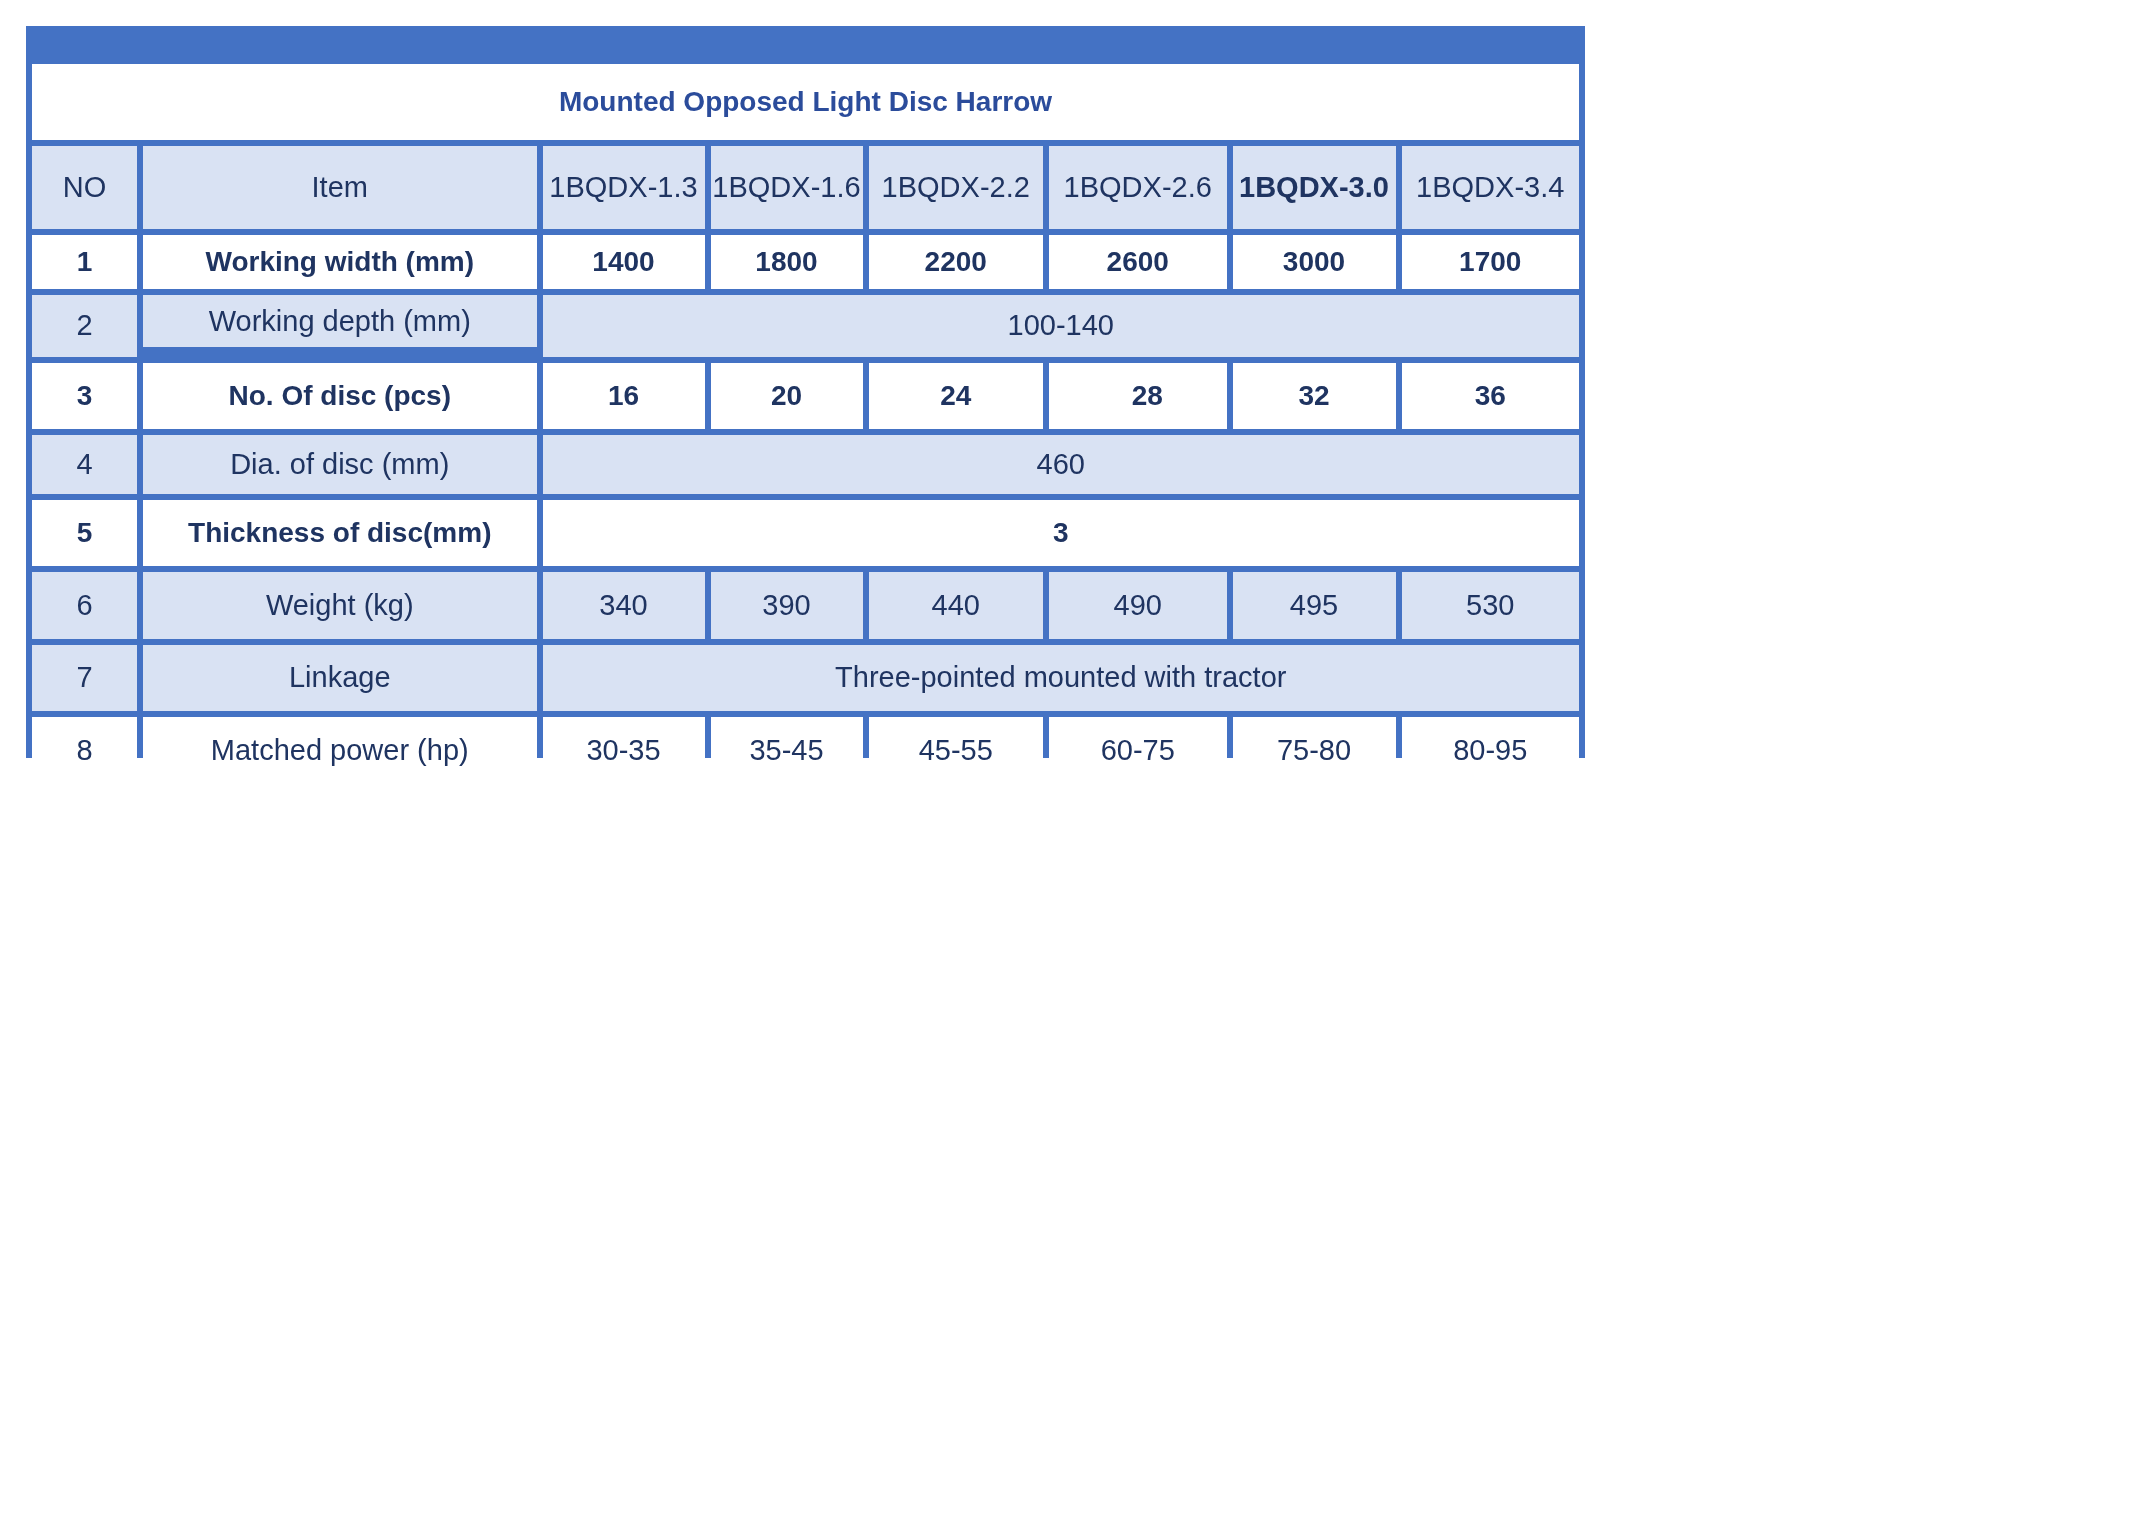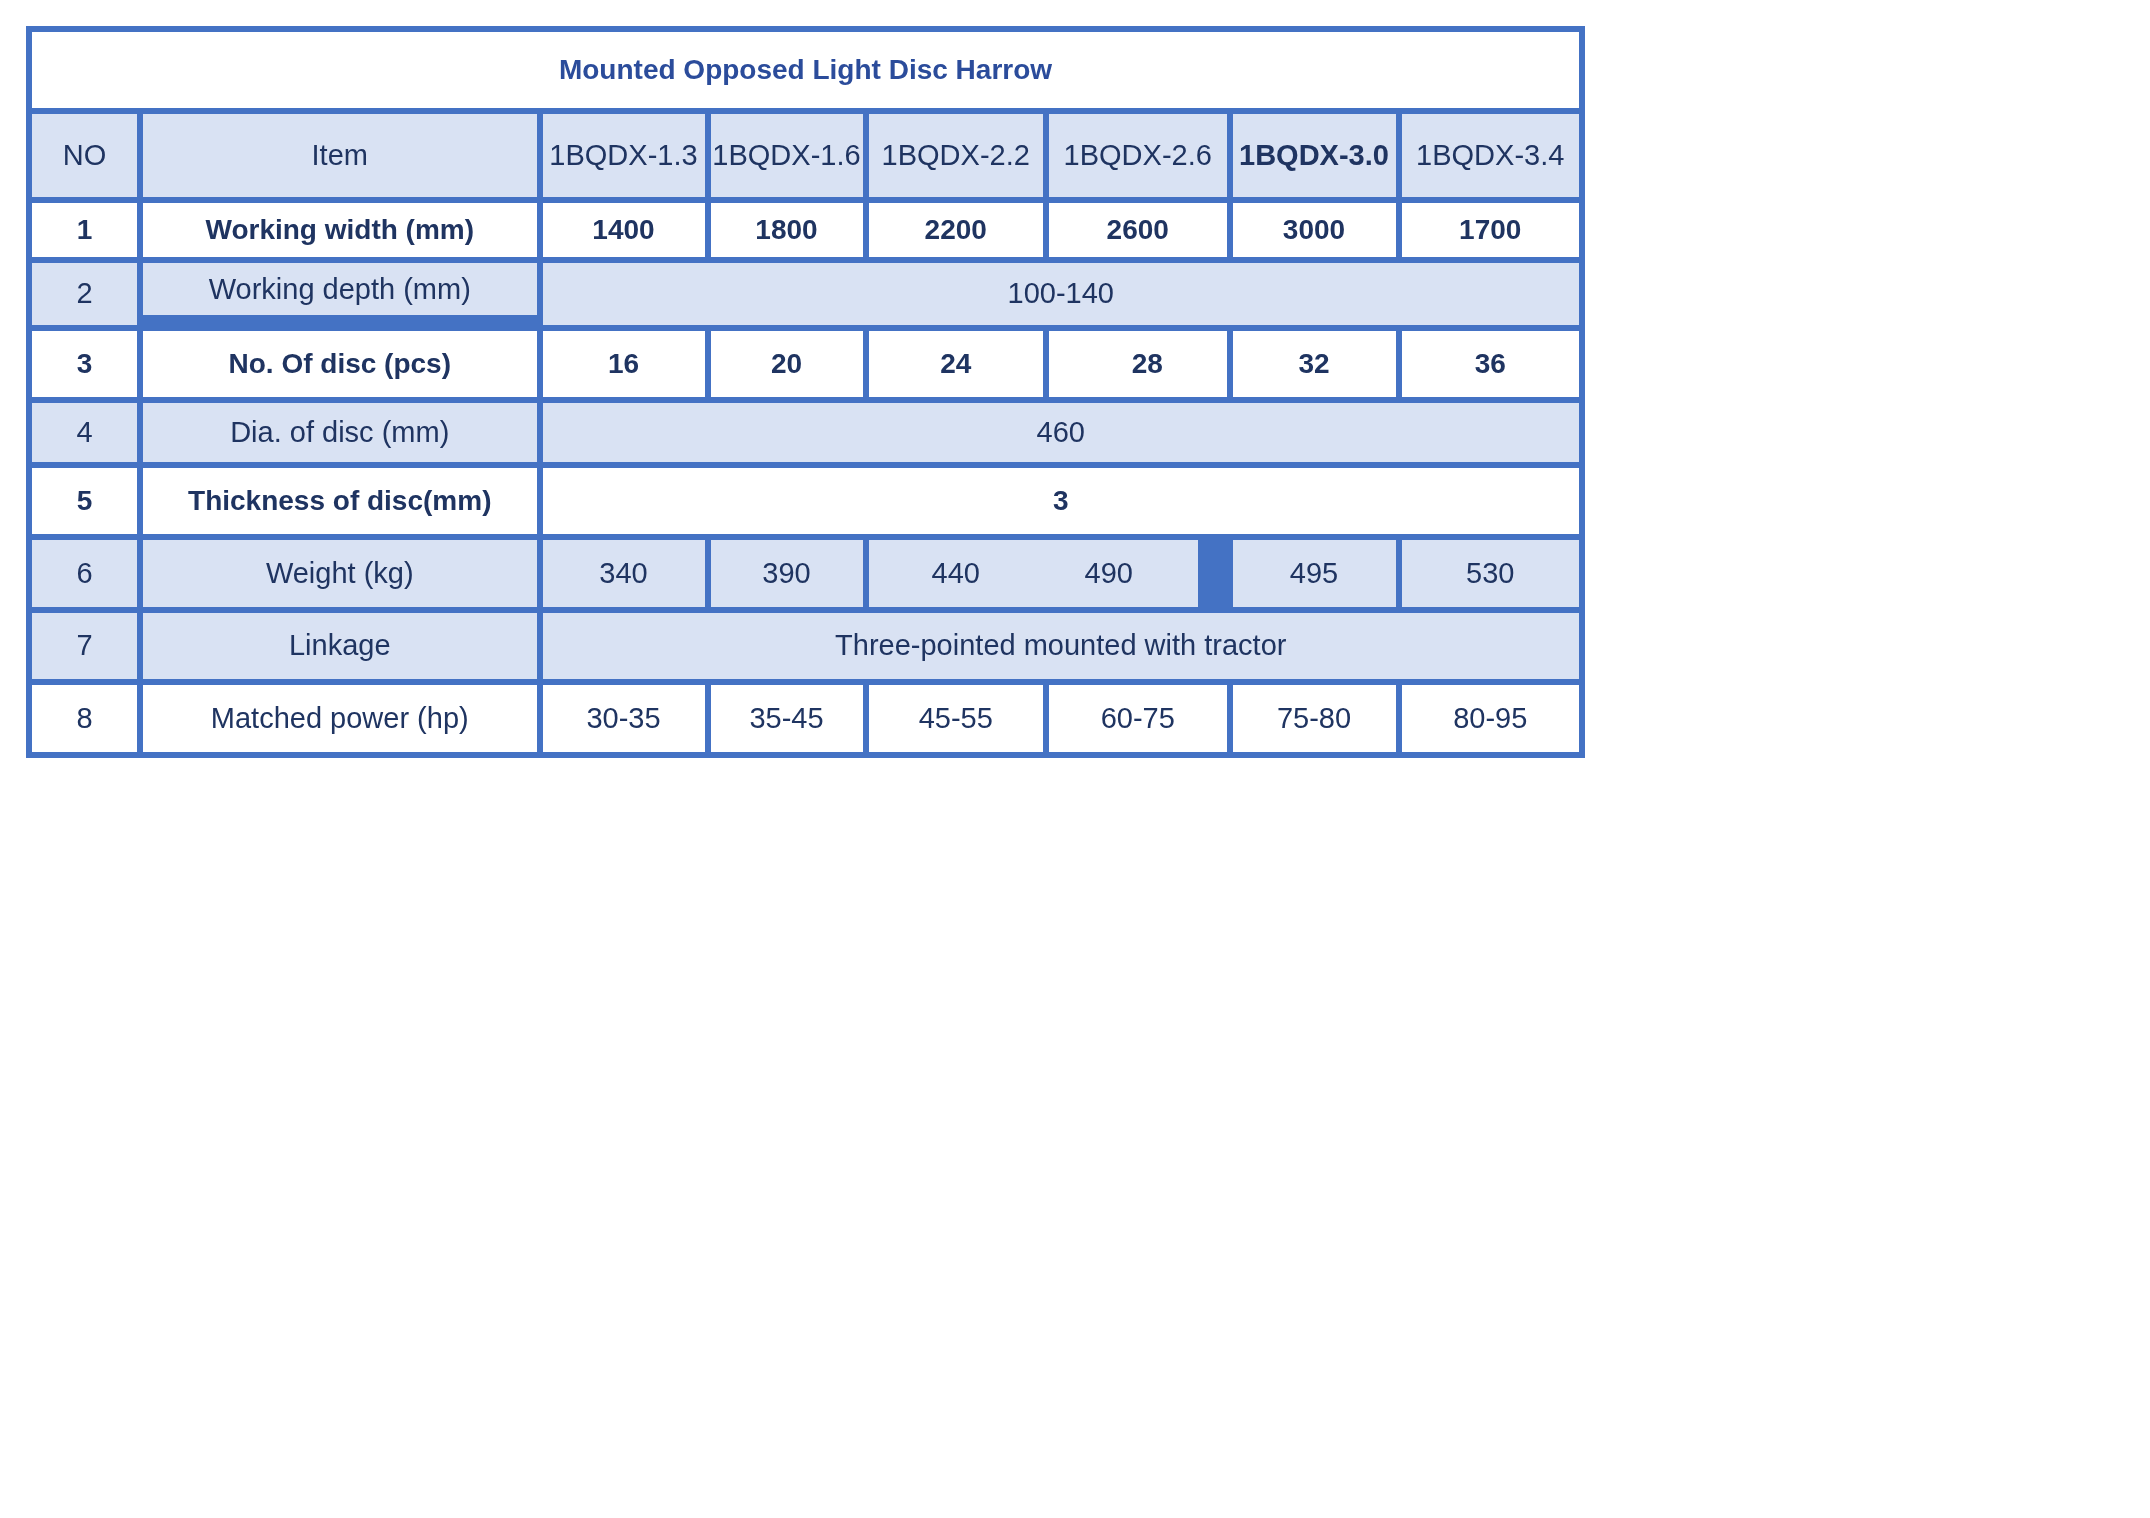--- a/index.html
+++ b/index.html
@@ -5,21 +5,21 @@
   html, body { margin: 0; padding: 0; background: #ffffff; }
   body { width: 2150px; height: 1518px; position: relative; overflow: hidden;
          font-family: "Liberation Sans", "DejaVu Sans", sans-serif; }
   #spec-table {
     position: absolute; left: 26px; top: 26px; width: 1559px; height: 732px;
     background: #4472C4;
   }
   .cell {
     position: absolute; display: flex; align-items: center; justify-content: center;
     box-sizing: border-box; color: #1F3461; font-size: 29px; white-space: nowrap;
-    text-align: right; line-height: 1;
+    text-align: right; line-height: 1; margin-top: 32px;
   }
   .cell.white { background: #ffffff; }
   .cell.blue { background: #D9E2F3; }
   .cell.bold { font-weight: bold; font-size: 28px; }
   .cell.title { color: #2B4C9B; font-weight: bold; font-size: 28px; background:#fff; }
 </style>
 </head>
 <body>
 
 <div id="spec-table">
@@ -55,21 +55,21 @@
     <div class="cell blue" style="left: 117px; top: 377px; width: 393.5px; height: 59px;">Dia. of disc (mm)</div>
     <div class="cell blue" style="left: 516.5px; top: 377px; width: 1036.5px; height: 59px;">460</div>
     <div class="cell white bold" style="left: 6px; top: 442px; width: 105px; height: 66px;">5</div>
     <div class="cell white bold" style="left: 117px; top: 442px; width: 393.5px; height: 66px;">Thickness of disc(mm)</div>
     <div class="cell white bold" style="left: 516.5px; top: 442px; width: 1036.5px; height: 66px;">3</div>
     <div class="cell blue" style="left: 6px; top: 514px; width: 105px; height: 66.5px;">6</div>
     <div class="cell blue" style="left: 117px; top: 514px; width: 393.5px; height: 66.5px;">Weight (kg)</div>
     <div class="cell blue" style="left: 516.5px; top: 514px; width: 162px; height: 66.5px;">340</div>
     <div class="cell blue" style="left: 684.5px; top: 514px; width: 152px; height: 66.5px;">390</div>
     <div class="cell blue" style="left: 842.5px; top: 514px; width: 174.5px; height: 66.5px;">440</div>
-    <div class="cell blue" style="left: 994px; top: 514px; width: 177.5px; height: 66.5px;">490</div>
+    <div class="cell blue" style="left: 1023px; top: 514px; width: 177.5px; height: 66.5px;">490</div>
     <div class="cell blue" style="left: 1206.5px; top: 514px; width: 163px; height: 66.5px;">495</div>
     <div class="cell blue" style="left: 1375.5px; top: 514px; width: 177.5px; height: 66.5px;">530</div>
     <div class="cell blue" style="left: 6px; top: 586.5px; width: 105px; height: 66.5px;">7</div>
     <div class="cell blue" style="left: 117px; top: 586.5px; width: 393.5px; height: 66.5px;">Linkage</div>
     <div class="cell blue" style="left: 516.5px; top: 586.5px; width: 1036.5px; height: 66.5px;">Three-pointed mounted with tractor</div>
     <div class="cell white" style="left: 6px; top: 659px; width: 105px; height: 67px;">8</div>
     <div class="cell white" style="left: 117px; top: 659px; width: 393.5px; height: 67px;">Matched power (hp)</div>
     <div class="cell white" style="left: 516.5px; top: 659px; width: 162px; height: 67px;">30-35</div>
     <div class="cell white" style="left: 684.5px; top: 659px; width: 152px; height: 67px;">35-45</div>
     <div class="cell white" style="left: 842.5px; top: 659px; width: 174.5px; height: 67px;">45-55</div>

